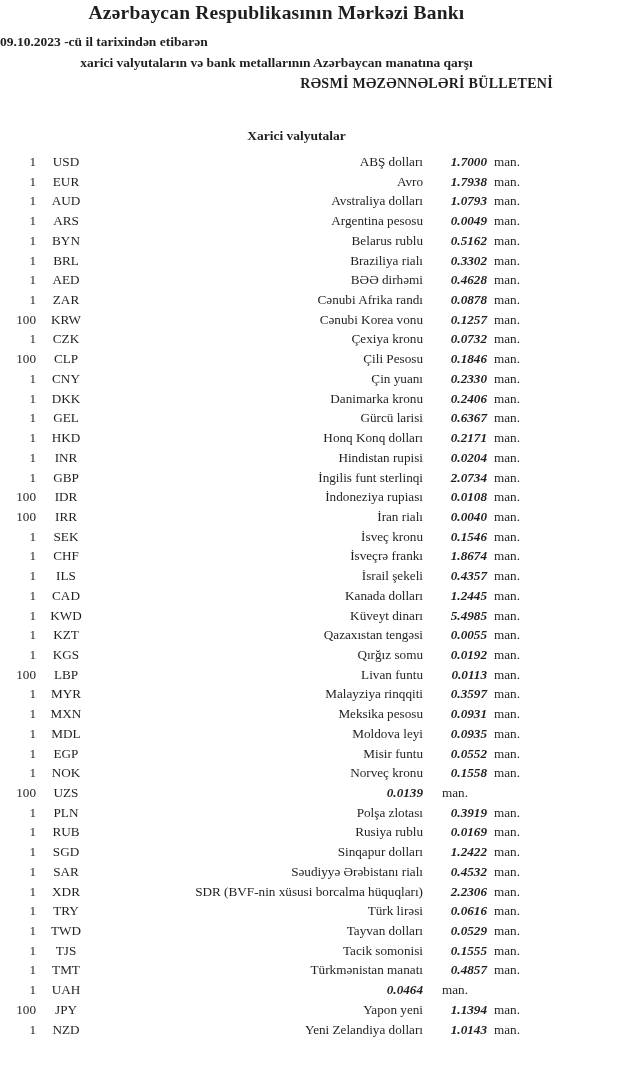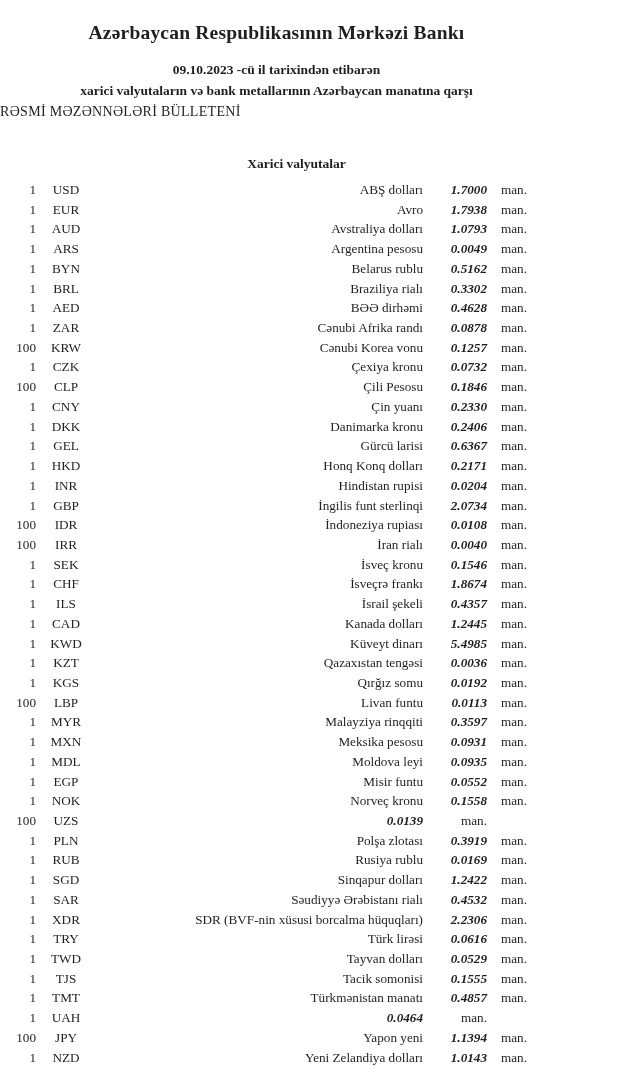--- a/index.html
+++ b/index.html
@@ -11,46 +11,46 @@
     width: 620px;
     height: 1069px;
     font-family: "Liberation Serif", "DejaVu Serif", serif;
     color: #1f1f1f;
     overflow: hidden;
   }
   .page {
     width: 553px;
     height: 1069px;
     box-sizing: border-box;
-    padding-top: 20px;
+    padding-top: 0;
   }
   .bank-name {
     text-align: center;
     font-size: 19.5px;
     font-weight: bold;
     line-height: 26px;
     letter-spacing: 0.2px;
   }
   .date-line {
-    text-align: center;
+    text-align: left;
     font-size: 13.5px;
     font-weight: bold;
     line-height: 21px;
-    margin-top: 13px;
+    margin-top: 5px;
   }
   .subject-line {
     text-align: center;
     font-size: 13.5px;
     font-weight: bold;
     line-height: 21px;
   }
   .bulletin-title {
-    text-align: left;
+    text-align: right;
     font-size: 14px;
-    font-weight: normal;
+    font-weight: bold;
     line-height: 21px;
     letter-spacing: 0.3px;
   }
   .section-title {
     text-align: center;
     font-size: 13.5px;
     font-weight: bold;
     margin-top: 33px;
     line-height: 18px;
     margin-left: 40px;
@@ -81,21 +81,21 @@
     white-space: nowrap;
     overflow: hidden;
   }
   .row .rate {
     text-align: right;
     font-weight: bold;
     font-style: italic;
     font-family: Liberation Serif, serif;
   }
   .row .unit {
-    text-align: right;
+    text-align: center;
   }
 </style>
 </head>
 <body>
 
 <div class="page">
   <div class="bank-name">Azərbaycan Respublikasının Mərkəzi Bankı</div>
   <div class="date-line">09.10.2023 -cü il tarixindən etibarən</div>
   <div class="subject-line">xarici valyutaların və bank metallarının Azərbaycan manatına qarşı</div>
   <div class="bulletin-title">RƏSMİ MƏZƏNNƏLƏRİ BÜLLETENİ</div>
@@ -268,21 +268,21 @@
     <span class="qty">1</span>
     <span class="code">KWD</span>
     <span class="name">Küveyt dinarı</span>
     <span class="rate">5.4985</span>
     <span class="unit">man.</span>
   </div>
       <div class="row">
     <span class="qty">1</span>
     <span class="code">KZT</span>
     <span class="name">Qazaxıstan tengəsi</span>
-    <span class="rate">0.0036</span>
+    <span class="rate">0.0055</span>
     <span class="unit">man.</span>
   </div>
       <div class="row">
     <span class="qty">1</span>
     <span class="code">KGS</span>
     <span class="name">Qırğız somu</span>
     <span class="rate">0.0192</span>
     <span class="unit">man.</span>
   </div>
       <div class="row">

